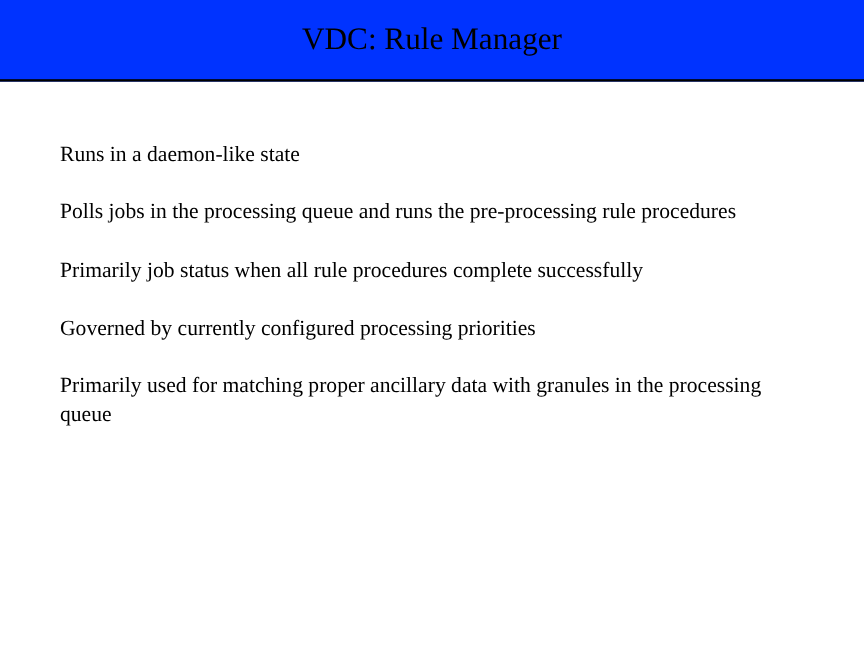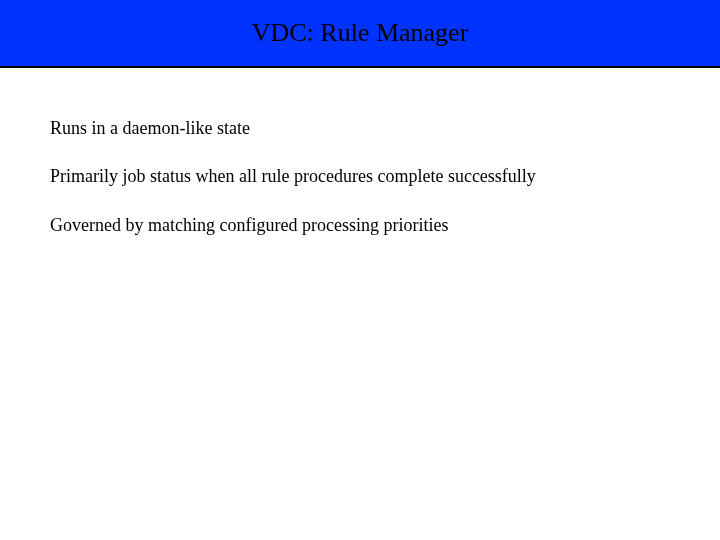--- a/index.html
+++ b/index.html
@@ -47,16 +47,18 @@
 </style>
 </head>
 <body>
 
 <div class="slide">
   <div class="title-bar">
     <div class="title-text">VDC: Rule Manager</div>
   </div>
   <div class="content">
     <div class="bullet-item">Runs in a daemon-like state</div>
+    <div class="bullet-item">Polls jobs in the processing queue and runs the pre-processing rule procedures</div>
     <div class="bullet-item">Primarily job status when all rule procedures complete successfully</div>
-    <div class="bullet-item">Governed by matching configured processing priorities</div>
+    <div class="bullet-item">Governed by currently configured processing priorities</div>
+    <div class="bullet-item">Primarily used for matching proper ancillary data with granules in the processing queue</div>
   </div>
 </div>
 
 </body></html>

